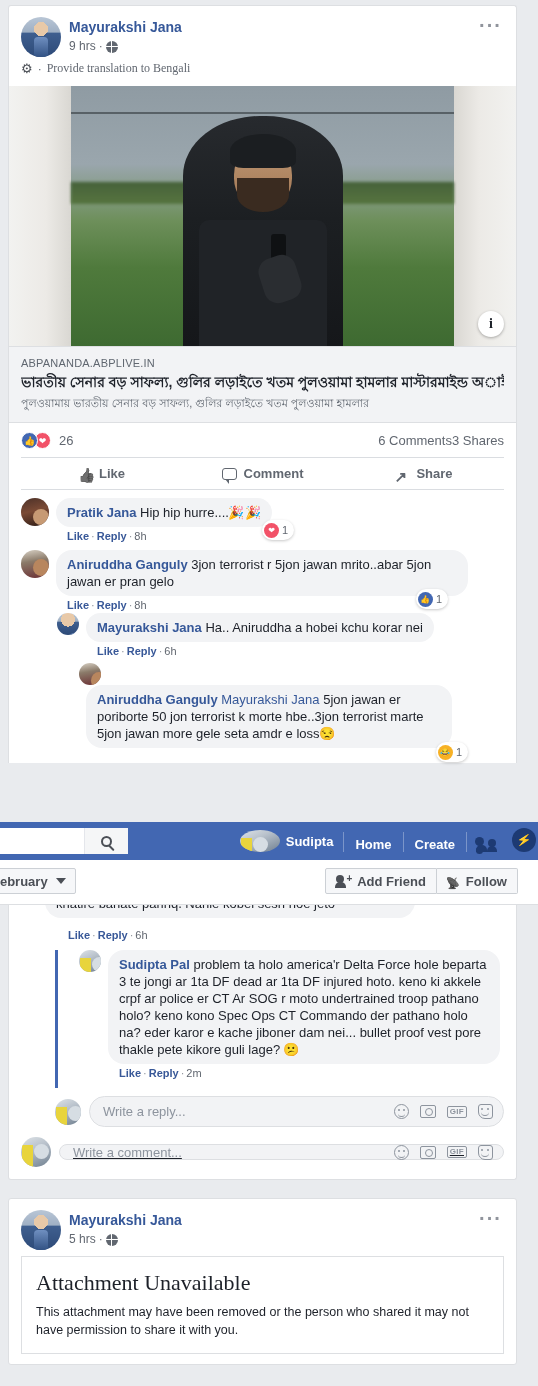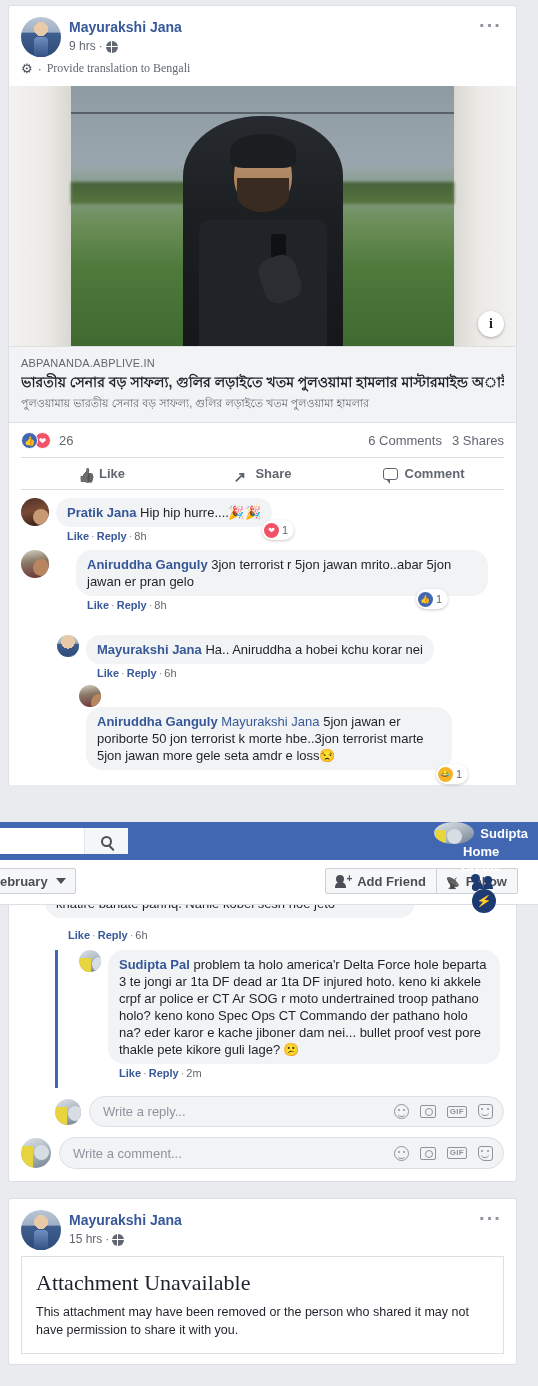--- a/index.html
+++ b/index.html
@@ -175,21 +175,21 @@
     display:flex; align-items:center; justify-content:space-between;
     padding: 9px 12px 8px 12px; font-size:13px; color:#616770;
   }
   .react-left { display:flex; align-items:center; gap:5px; }
   .pill-icons { display:flex; align-items:center; }
   .rx { width:17px; height:17px; border-radius:50%; border:1.5px solid #fff;
         display:flex; align-items:center; justify-content:center; font-size:9px; color:#fff; }
   .rx.like { background:#4267b2; margin-right:-4px; z-index:2; }
   .rx.love { background:#f25268; }
   .react-count { color:#616770; font-size:13px; margin-left:3px; }
-  .react-right { display:flex; gap:10px;margin-left:8px; }
+  .react-right { display:flex; gap:0;margin-left:8px; }
   .react-right span { cursor:pointer; }
 
   
   .action-bar {
     display:flex; border-top:1px solid #dadde1; border-bottom:1px solid #dadde1;
     margin: 0 12px; padding: 0;
   }
   .action {
     flex:1; display:flex; align-items:center; justify-content:center; gap:7px;
     padding: 8px 0; font-size:13px; font-weight:bold; color:#616770; cursor:pointer;
@@ -243,21 +243,21 @@
   }
   .search-input-fake { flex:1; height:100%; }
   .search-btn {
     width:44px; height:100%; background:#f5f6f7; border-left:1px solid #e4e6eb;
     display:flex; align-items:center; justify-content:center; cursor:pointer;
   }
   .magnifier { width:11px; height:11px; border:2px solid #4b4f56; border-radius:50%;
                position:relative; }
   .magnifier::after { content:''; position:absolute; right:-5px; bottom:-4px;
      width:7px; height:2px; background:#4b4f56; transform:rotate(45deg); border-radius:1px;}
-  .nav-right { position:absolute; right:0; top:0; height:30px; display:flex; align-items:center;flex-direction:column; }
+  .nav-right { position:absolute; right:0; top:0; height:30px; display:flex; align-items:flex-end; }
   .nav-user { display:flex; align-items:center; gap:6px; padding: 0 10px; cursor:pointer; }
   .nav-user .av { width:22px; height:22px; border-radius:50%; overflow:hidden; position:relative; }
   .nav-label { color:#fff; font-size:13px; font-weight:bold; }
   .nav-div { width:1px; height:20px; background:rgba(255,255,255,.3); }
   .nav-item { color:#fff; font-size:13px; font-weight:bold; padding: 0 11px; cursor:pointer; }
   .nav-icon { padding: 0 8px; cursor:pointer; display:flex; align-items:center; }
   .ic-friends { position:relative; width:21px; height:15px; }
   .ic-friends::before { content:''; position:absolute; left:0; top:0; width:9px; height:9px;
      border-radius:50%; background:#1d3a73; box-shadow: 0 9px 0 -1px #1d3a73; }
   .ic-friends::after { content:''; position:absolute; left:1px; top:8px; width:11px; height:7px;
@@ -426,26 +426,26 @@
         <span>3 Shares</span>
       </div>
     </div>
 
     <div class="action-bar">
       <div class="action">
         <span class="ic-thumb"></span>
         <span>Like</span>
       </div>
       <div class="action">
+        <span class="ic-bubble"></span>
+        <span>Comment</span>
+      </div>
+      <div class="action">
         <span class="ic-share"></span>
         <span>Share</span>
-      </div>
-      <div class="action">
-        <span class="ic-bubble"></span>
-        <span>Comment</span>
       </div>
     </div>
 
     <div class="comments">
 
       <div class="cmt" style="margin-bottom:8px;">
         <div class="av pratik avatar"></div>
         <div class="cmt-body">
           <div class="bubble">
             <span class="who">Pratik Jana</span>
@@ -454,21 +454,21 @@
           <div class="badge" style="left:206px; top:22px;">
             <span class="bi love">❤</span>
             <span>1</span>
           </div>
           <div class="cmt-actions">
             <a>Like</a><span class="sep">·</span><a>Reply</a><span class="sep">·</span><span>8h</span>
           </div>
         </div>
       </div>
 
-      <div class="cmt" style="margin-bottom:24px;gap:20px;">
+      <div class="cmt" style="margin-bottom:2px;">
         <div class="av anir avatar"></div>
         <div class="cmt-body">
           <div class="bubble" style="max-width:412px;">
             <span class="who">Aniruddha Ganguly</span>
             <span>3jon terrorist r 5jon jawan mrito..abar 5jon jawan er pran gelo</span>
           </div>
           <div class="badge" style="right:56px; top:39px;">
             <span class="bi like">👍</span>
             <span>1</span>
           </div>
@@ -597,21 +597,21 @@
             <span class="ci ci-gif">GIF</span>
             <span class="ci">
                 <span class="ci-sticker"></span>
               </span>
           </span>
         </div>
       </div>
 
       <div class="composer" style="padding: 10px 0 12px 0;">
         <div class="av big sudipta avatar"></div>
-        <div class="comp-box" style="height:32px;">
+        <div class="comp-box" style="height:16px;text-decoration:underline;">
           <span class="comp-ph">Write a comment...</span>
           <span class="comp-icons">
             <span class="ci">
                 <span class="ci-smile"></span>
               </span>
             <span class="ci">
                 <span class="ci-cam"></span>
               </span>
             <span class="ci ci-gif">GIF</span>
             <span class="ci">
@@ -622,21 +622,21 @@
       </div>
     </div>
   </div>
 
   <div id="post-card-2">
     <div class="post-header">
       <div class="avatar may"></div>
       <div class="hdr-text">
         <div class="poster-name">Mayurakshi Jana</div>
         <div class="meta">
-          <span>15 hrs</span>
+          <span>5 hrs</span>
           <span>·</span>
           <span class="globe"></span>
         </div>
       </div>
       <div class="dots-menu">···</div>
     </div>
 
 
     <div class="att-box">
       <div class="att-title">Attachment Unavailable</div>

